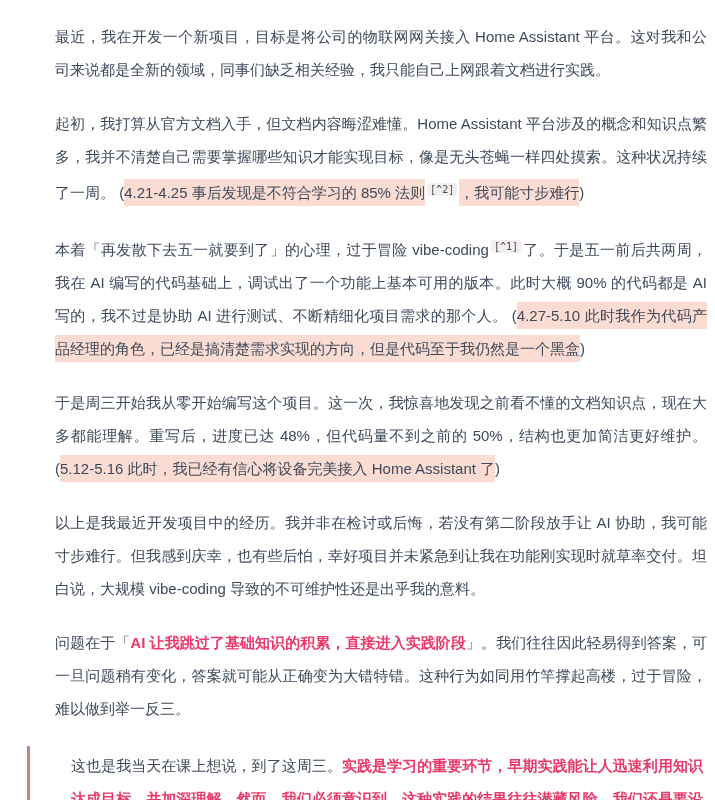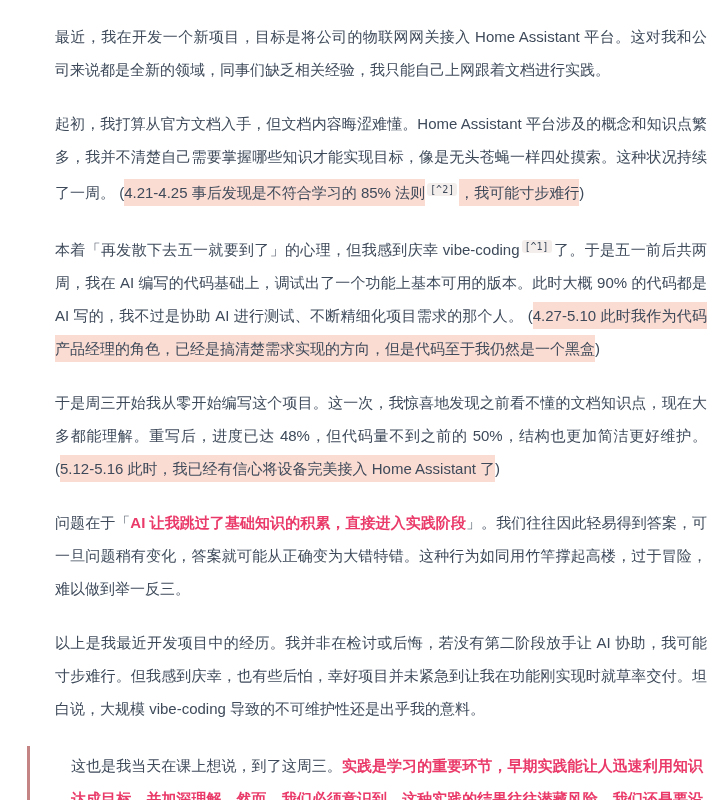--- a/index.html
+++ b/index.html
@@ -56,22 +56,22 @@
   .quote .para { margin-bottom:0; }
 </style>
 </head>
 <body>
 
 <main class="doc">
 
   <div>
       <p class="para"><span class="seg-plain">最近，我在开发一个新项目，目标是将公司的物联网网关接入 Home Assistant 平台。这对我和公司来说都是全新的领域，同事们缺乏相关经验，我只能自己上网跟着文档进行实践。</span></p>
       <p class="para"><span class="seg-plain">起初，我打算从官方文档入手，但文档内容晦涩难懂。Home Assistant 平台涉及的概念和知识点繁多，我并不清楚自己需要掌握哪些知识才能实现目标，像是无头苍蝇一样四处摸索。这种状况持续了一周。 (</span><span class="seg-mark">4.21-4.25 事后发现是不符合学习的 85% 法则</span><span class="seg-code">[^2]</span><span class="seg-mark">，我可能寸步难行</span><span class="seg-plain">)</span></p>
-      <p class="para"><span class="seg-plain">本着「再发散下去五一就要到了」的心理，但我感到庆幸 vibe-coding</span><span class="seg-code">[^1]</span><span class="seg-plain">了。于是五一前后共两周，我在 AI 编写的代码基础上，调试出了一个功能上基本可用的版本。此时大概 90% 的代码都是 AI 写的，我不过是协助 AI 进行测试、不断精细化项目需求的那个人。 (</span><span class="seg-mark">4.27-5.10 此时我作为代码产品经理的角色，已经是搞清楚需求实现的方向，但是代码至于我仍然是一个黑盒</span><span class="seg-plain">)</span></p>
+      <p class="para"><span class="seg-plain">本着「再发散下去五一就要到了」的心理，过于冒险 vibe-coding</span><span class="seg-code">[^1]</span><span class="seg-plain">了。于是五一前后共两周，我在 AI 编写的代码基础上，调试出了一个功能上基本可用的版本。此时大概 90% 的代码都是 AI 写的，我不过是协助 AI 进行测试、不断精细化项目需求的那个人。 (</span><span class="seg-mark">4.27-5.10 此时我作为代码产品经理的角色，已经是搞清楚需求实现的方向，但是代码至于我仍然是一个黑盒</span><span class="seg-plain">)</span></p>
       <p class="para"><span class="seg-plain">于是周三开始我从零开始编写这个项目。这一次，我惊喜地发现之前看不懂的文档知识点，现在大多都能理解。重写后，进度已达 48%，但代码量不到之前的 50%，结构也更加简洁更好维护。 (</span><span class="seg-mark">5.12-5.16 此时，我已经有信心将设备完美接入 Home Assistant 了</span><span class="seg-plain">)</span></p>
+      <p class="para"><span class="seg-plain">以上是我最近开发项目中的经历。我并非在检讨或后悔，若没有第二阶段放手让 AI 协助，我可能寸步难行。但我感到庆幸，也有些后怕，幸好项目并未紧急到让我在功能刚实现时就草率交付。坦白说，大规模 vibe-coding 导致的不可维护性还是出乎我的意料。</span></p>
       <p class="para"><span class="seg-plain">问题在于「</span><span class="seg-em">AI 让我跳过了基础知识的积累，直接进入实践阶段</span><span class="seg-plain">」。我们往往因此轻易得到答案，可一旦问题稍有变化，答案就可能从正确变为大错特错。这种行为如同用竹竿撑起高楼，过于冒险，难以做到举一反三。</span></p>
-      <p class="para"><span class="seg-plain">以上是我最近开发项目中的经历。我并非在检讨或后悔，若没有第二阶段放手让 AI 协助，我可能寸步难行。但我感到庆幸，也有些后怕，幸好项目并未紧急到让我在功能刚实现时就草率交付。坦白说，大规模 vibe-coding 导致的不可维护性还是出乎我的意料。</span></p>
     </div>
 
   <blockquote class="quote">
     <p class="para"><span class="seg-plain">这也是我当天在课上想说，到了这周三。</span><span class="seg-em">实践是学习的重要环节，早期实践能让人迅速利用知识达成目标，并加深理解。然而，我们必须意识到，这种实践的结果往往潜藏风险。我们还是要沿着走过来的路，将一路上的螺丝拧紧</span><span class="seg-plain"> (那是或许是离题了，这也是我当天在课上想说</span><span class="seg-code">[^3]</span><span class="seg-plain">)</span></p>
   </blockquote>
 </main>
 
 </body></html>

